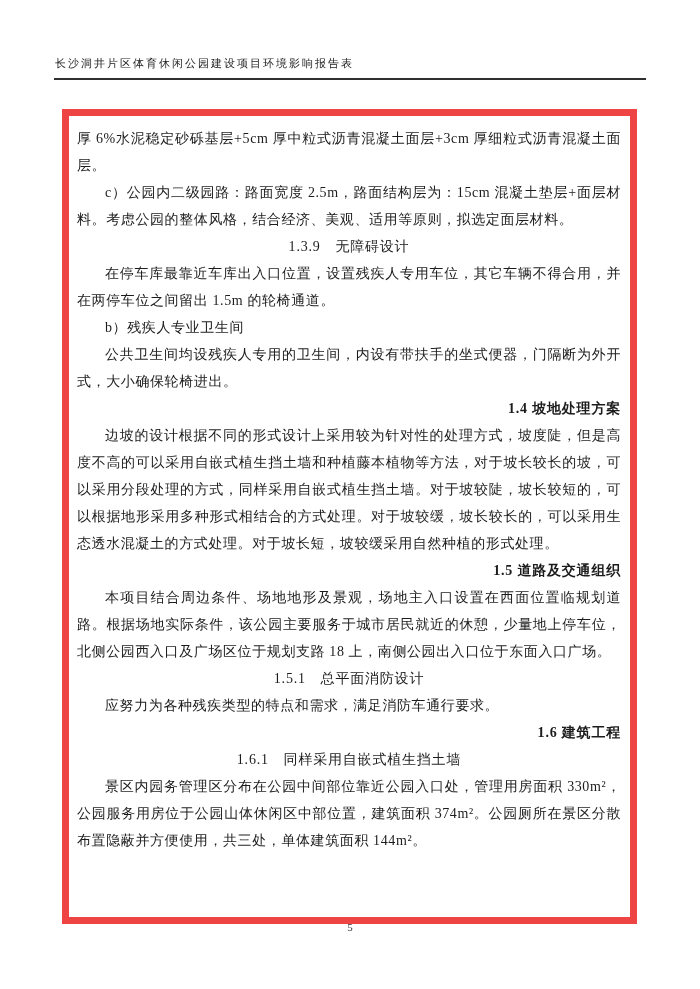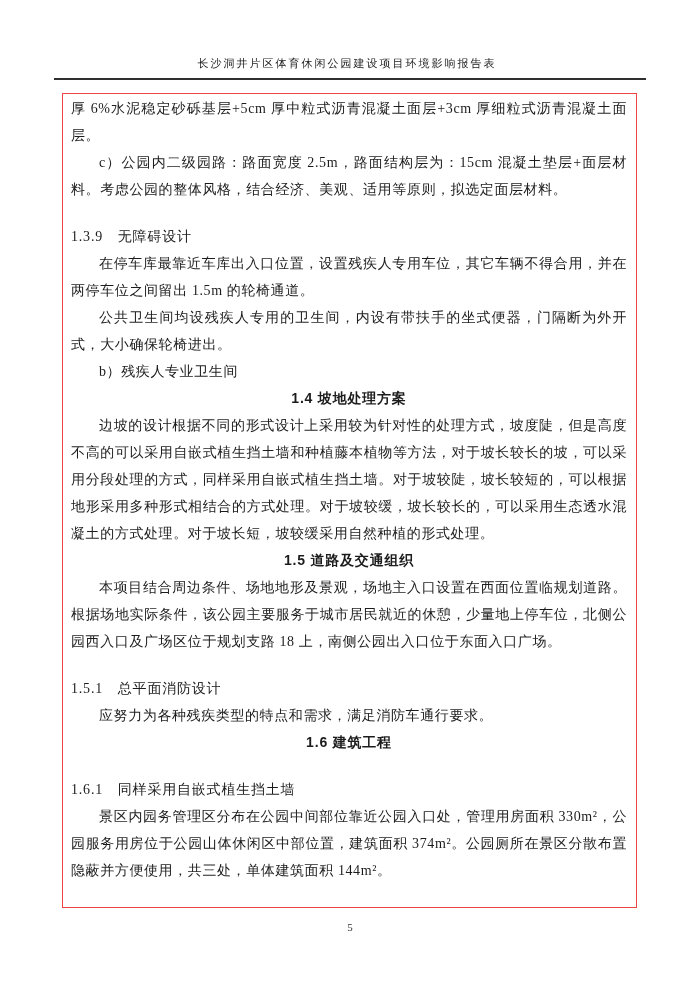--- a/index.html
+++ b/index.html
@@ -14,71 +14,70 @@
     background: #ffffff;
     font-family: "Liberation Serif", serif;
     color: #1c1c1c;
     overflow: hidden;
   }
   .report-header {
     position: absolute;
     top: 56px;
     left: 55px;
     width: 584px;
-    text-align: center;
+    text-align: left;
     font-size: 11px;
     letter-spacing: 2px;
     color: #222222;
     white-space: nowrap;
   }
   .header-rule {
     position: absolute;
     top: 78px;
     left: 54px;
     width: 592px;
     height: 0;
     border-top: 2px solid #2f2f2f;
   }
   .doc-box {
     position: absolute;
-    top: 93px;
+    top: 109px;
     left: 62px;
     width: 575px;
     height: 815px;
     box-sizing: border-box;
-    border: 1px solid #ef4444;
-    padding: 1px 9px 0 8px;
+    border: 7px solid #ef4444;
+    padding: 9px 9px 0 8px;
     overflow: hidden;
   }
   .block {
     font-size: 14px;
     line-height: 27px;
     letter-spacing: 0.6px;
     text-align: justify;
     text-justify: inter-ideograph;
     margin: 0;
   }
   .continuation {
     text-indent: 0;
   }
   .paragraph {
     text-indent: 2em;
   }
   .heading2 {
-    font-family: Liberation Sans, sans-serif;
+    font-family: Liberation Serif, serif;
     font-weight: bold;
-    text-align: center;
+    text-align: right;
     white-space: pre-wrap;
     letter-spacing: 0.8px;
   }
   .heading3 {
-    text-align: left;
+    text-align: center;
     white-space: pre-wrap;
     letter-spacing: 0.8px;
-    margin-top: 20px;
   }
   .page-footer {
     position: absolute;
     top: 921px;
     left: 0;
     width: 700px;
     text-align: center;
     font-size: 11px;
     color: #333333;
   }
@@ -90,22 +89,22 @@
 
   <div class="report-header">长沙洞井片区体育休闲公园建设项目环境影响报告表</div>
 
   <div class="header-rule"></div>
 
   <div class="doc-box">
     <p class="block continuation">厚 6%水泥稳定砂砾基层+5cm 厚中粒式沥青混凝土面层+3cm 厚细粒式沥青混凝土面层。</p>
     <p class="block paragraph">c）公园内二级园路：路面宽度 2.5m，路面结构层为：15cm 混凝土垫层+面层材料。考虑公园的整体风格，结合经济、美观、适用等原则，拟选定面层材料。</p>
     <p class="block heading3">1.3.9　无障碍设计</p>
     <p class="block paragraph">在停车库最靠近车库出入口位置，设置残疾人专用车位，其它车辆不得合用，并在两停车位之间留出 1.5m 的轮椅通道。</p>
+    <p class="block paragraph">b）残疾人专业卫生间</p>
     <p class="block paragraph">公共卫生间均设残疾人专用的卫生间，内设有带扶手的坐式便器，门隔断为外开式，大小确保轮椅进出。</p>
-    <p class="block paragraph">b）残疾人专业卫生间</p>
     <p class="block heading2">1.4 坡地处理方案</p>
     <p class="block paragraph">边坡的设计根据不同的形式设计上采用较为针对性的处理方式，坡度陡，但是高度不高的可以采用自嵌式植生挡土墙和种植藤本植物等方法，对于坡长较长的坡，可以采用分段处理的方式，同样采用自嵌式植生挡土墙。对于坡较陡，坡长较短的，可以根据地形采用多种形式相结合的方式处理。对于坡较缓，坡长较长的，可以采用生态透水混凝土的方式处理。对于坡长短，坡较缓采用自然种植的形式处理。</p>
     <p class="block heading2">1.5 道路及交通组织</p>
     <p class="block paragraph">本项目结合周边条件、场地地形及景观，场地主入口设置在西面位置临规划道路。根据场地实际条件，该公园主要服务于城市居民就近的休憩，少量地上停车位，北侧公园西入口及广场区位于规划支路 18 上，南侧公园出入口位于东面入口广场。</p>
     <p class="block heading3">1.5.1　总平面消防设计</p>
     <p class="block paragraph">应努力为各种残疾类型的特点和需求，满足消防车通行要求。</p>
     <p class="block heading2">1.6 建筑工程</p>
     <p class="block heading3">1.6.1　同样采用自嵌式植生挡土墙</p>
     <p class="block paragraph">景区内园务管理区分布在公园中间部位靠近公园入口处，管理用房面积 330m²，公园服务用房位于公园山体休闲区中部位置，建筑面积 374m²。公园厕所在景区分散布置隐蔽并方便使用，共三处，单体建筑面积 144m²。</p>
   </div>

